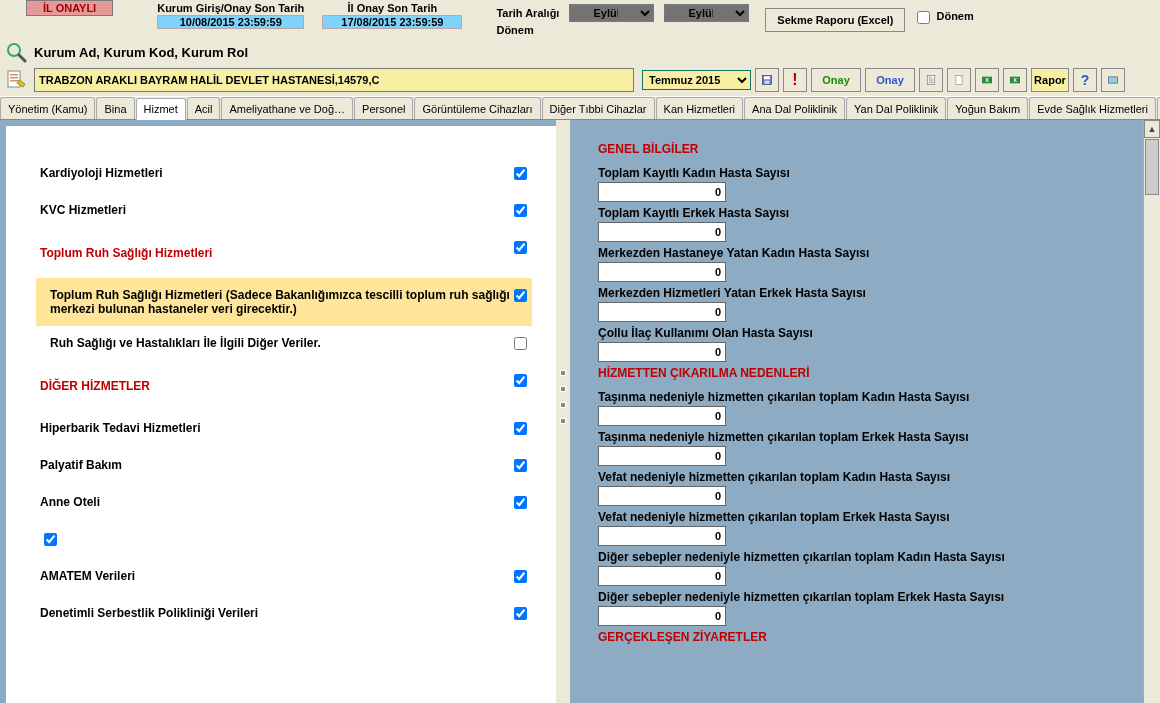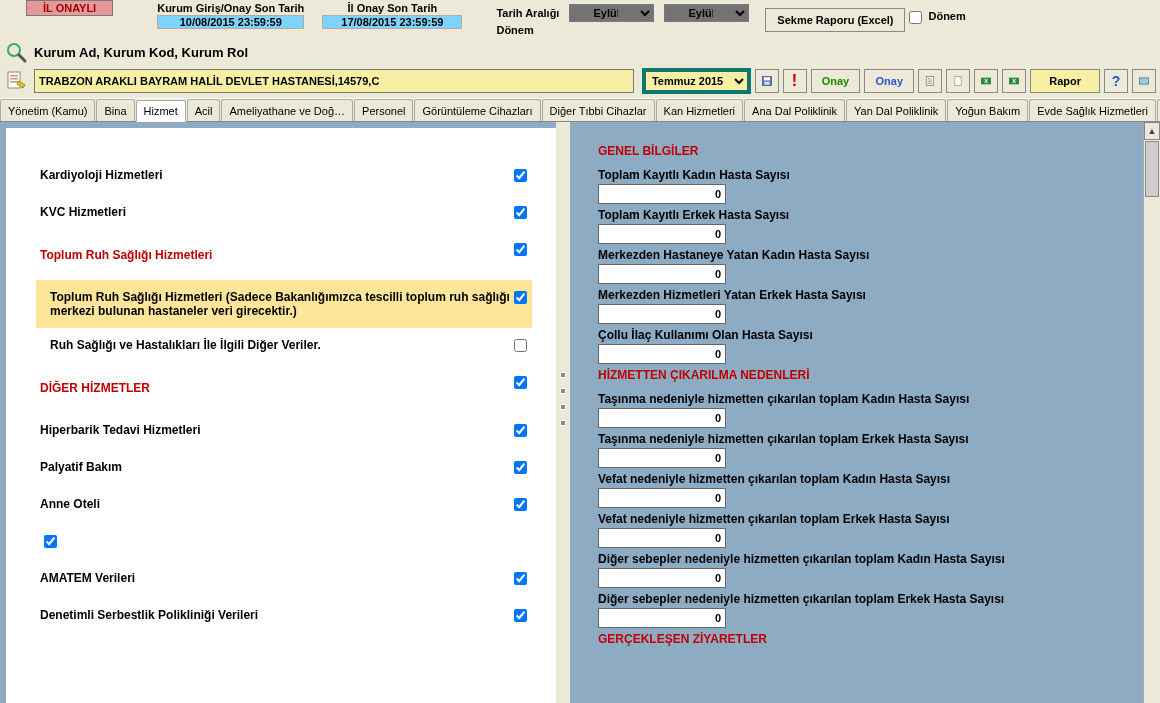--- a/index.html
+++ b/index.html
@@ -9,28 +9,28 @@
   .date-block .lbl{font-weight:bold}
   .date-block .val{background:#7dd3fc;border:1px solid #bfa6a6;padding:0 18px;margin-top:1px;font-weight:bold}
   .range-block{margin-left:28px}
   .range-block table td{padding:0 4px;font-weight:bold}
   .range-sel{background:#737373;border:1px solid #7a7a7a;font:inherit;padding:1px 19px;width:85px}
   .btn{background:#ece9d8;border:1px solid #888;padding:3px 6px;font:inherit;cursor:pointer;display:inline-flex;align-items:center;justify-content:center;height:24px}
   .btn.green{color:#1a8a00;font-weight:bold}
   .btn.blue{color:#2a58c8;font-weight:bold}
   .btn.red{color:#c00000;font-weight:bold}
   .btn.yellow{background:#f7efa3;color:#000;font-weight:bold}
-  .btn-row{display:flex;gap:0;margin-left:6px}
+  .btn-row{display:flex;gap:8px;margin-left:6px}
   .icon-box{width:24px}
   .chk{vertical-align:middle}
   .row2{display:flex;align-items:center;padding:2px 4px 4px 4px;gap:4px}
   .titleicon{width:24px;height:24px;display:flex;align-items:center;justify-content:center}
   .kurum-lbl{font-weight:bold;font-size:13px;margin-left:2px}
   .kurum-box{flex:0 0 590px;height:22px;border:1px solid #7a7a7a;background:#f7efa3;font-weight:bold;color:#000;display:flex;align-items:center;padding:0 4px;margin-left:2px}
-  .period-sel{background:#f7efa3;border:4px solid #0f766e;font:inherit;font-weight:bold;padding:2px;width:109px;margin-left:4px}
+  .period-sel{background:#f7efa3;border:1px solid #0f766e;font:inherit;font-weight:bold;padding:2px;width:109px;margin-left:4px}
   .tabs{display:flex;background:#ece9d8;border-top:1px solid #fff;border-bottom:1px solid #888;height:22px}
   .tab{border:1px solid #aaa;border-bottom:none;background:#ece9d8;padding:3px 7px;margin-right:1px;font:inherit;cursor:pointer;border-radius:3px 3px 0 0;white-space:nowrap}
   .tab.active{background:#fff;position:relative;top:1px;border-bottom:1px solid #fff}
   .workarea{display:flex;height:620px;background:#8eabc4}
   .leftpane{width:550px;margin:6px 0 0 6px;background:#fff;height:100%;position:relative;overflow:hidden}
   .leftinner{padding:30px 24px 10px 30px}
   .svcrow{display:flex;align-items:flex-start;justify-content:space-between;padding:10px 2px 10px 4px}
   .svcrow .lbl{flex:1;font-weight:bold;font-size:12px}
   .section-red{color:#c00000;font-weight:bold;font-size:12px;margin:6px 2px 8px 0}
   .svcrow.hl{background:#ffe599}
@@ -139,21 +139,21 @@
         <rect x="0" y="2" width="18" height="12" fill="#2a8a3a"></rect>
         <text x="9" y="12" text-anchor="middle" fill="#fff" font-size="10" font-family="Arial" font-weight="bold">X</text>
       </svg>
   </button>
   <button class="btn icon-box">
     <svg width="18" height="16" viewBox="0 0 18 16">
         <rect x="0" y="2" width="18" height="12" fill="#2a8a3a"></rect>
         <text x="9" y="12" text-anchor="middle" fill="#fff" font-size="10" font-family="Arial" font-weight="bold">X</text>
       </svg>
   </button>
-  <button class="btn yellow" style="width:70px">Rapor</button>
+  <button class="btn yellow" style="width:38px">Rapor</button>
   <button class="btn icon-box" style="color:#2a58c8;font-weight:bold;font-size:14px">?</button>
   <button class="btn icon-box">
     <svg width="16" height="16" viewBox="0 0 16 16">
         <rect x="1" y="3" width="14" height="10" fill="#9cd" stroke="#357"></rect>
       </svg>
   </button>
 </div>
 
 <div class="tabs" id="tabs">
     <button class="tab">Yönetim (Kamu)</button>

